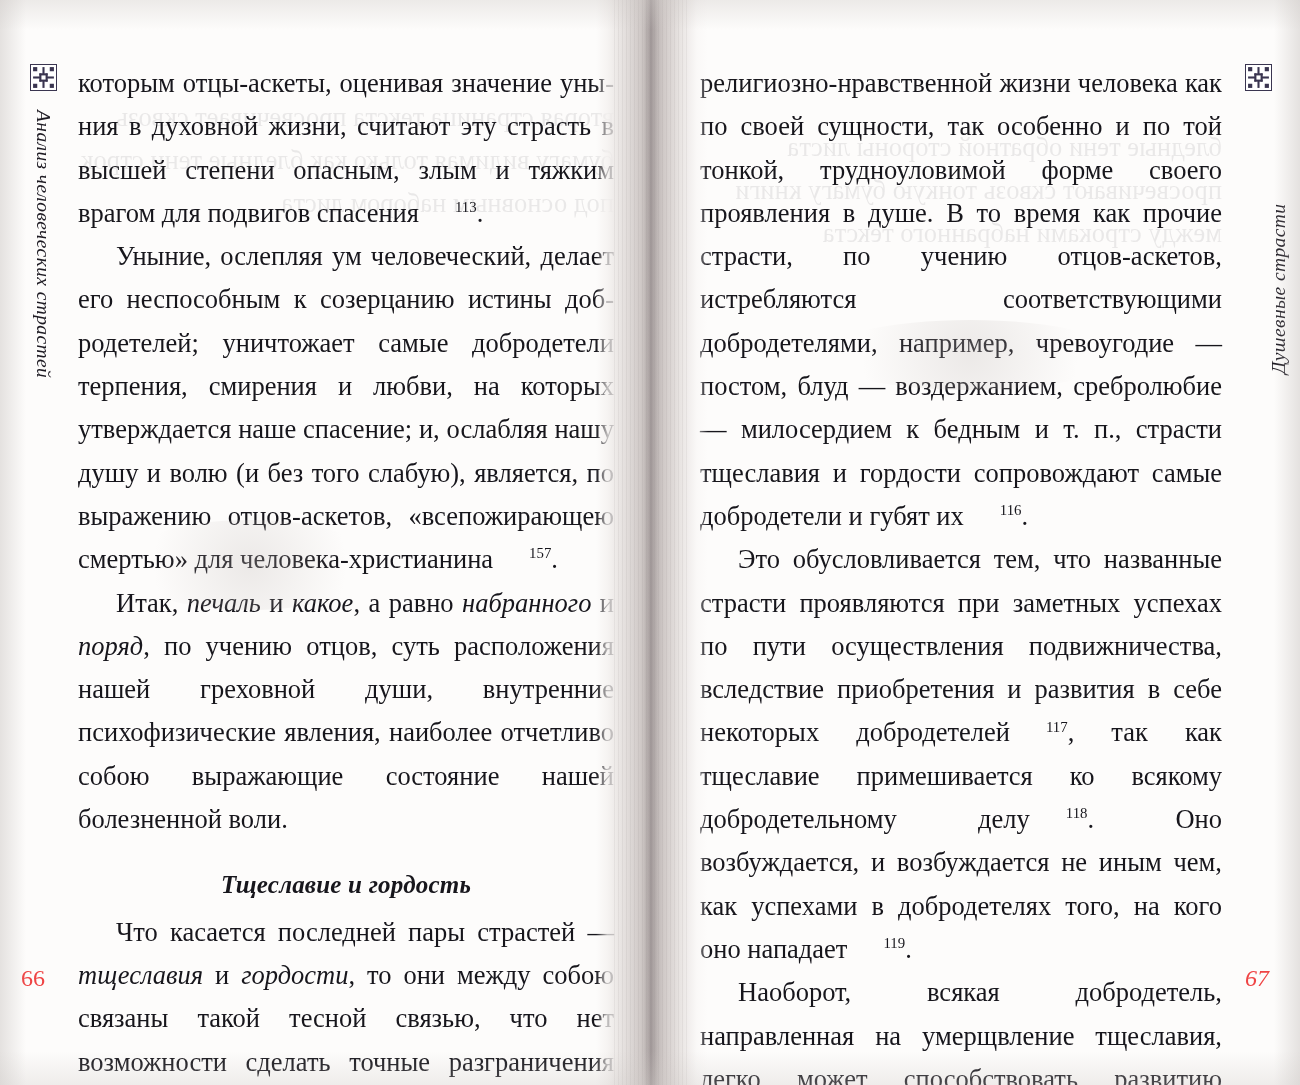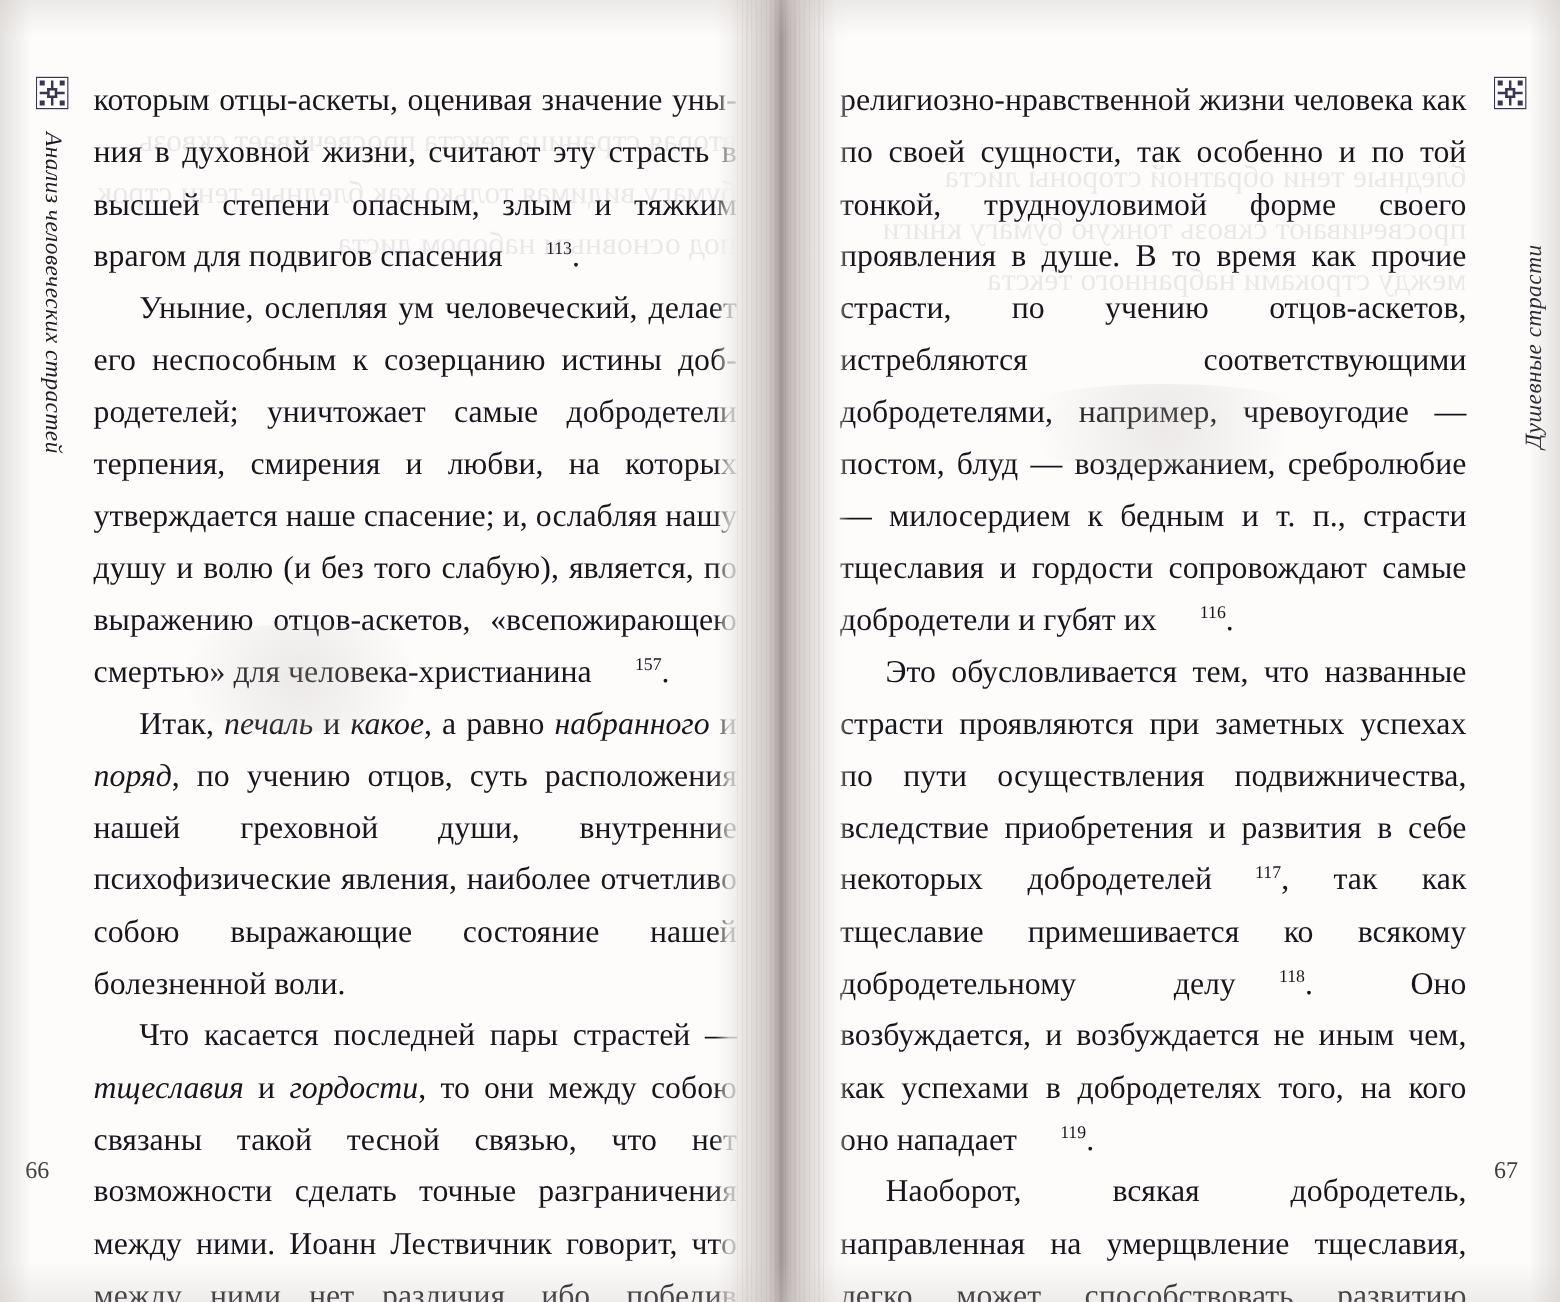--- a/index.html
+++ b/index.html
@@ -182,26 +182,26 @@
   sup {
     font-size: .56em;
     vertical-align: super;
     line-height: 0;
     margin-left: 36px;
   }
 
   
   .folio {
     position: absolute;
-    font-size: 20px;
-    color: #404040;
+    font-size: 24px;
+    color: #ef4444;
     font-family: "Liberation Serif", "DejaVu Serif", serif;
   }
   #folio-left  { left: 21px;   top: 965px; }
-  #folio-right { left: 1245px; top: 965px; }
+  #folio-right { left: 1245px; top: 965px; font-style: italic; }
 
   
   .blotch {
     position: absolute;
     border-radius: 50%;
     pointer-events: none;
     background: radial-gradient(circle, rgba(196,189,186,.30), rgba(255,255,255,0) 70%);
   }
 </style>
 </head>
@@ -237,20 +237,21 @@
 
   <div class="running-head" id="running-head-left">Анализ человеческих страстей</div>
 
   <div class="column" id="column-left">
     <p class="no-indent">которым отцы-аскеты, оценивая значение уны­ния в духовной жизни, считают эту страсть в высшей степени опасным, злым и тяжким врагом для подвигов спасения<sup>113</sup>.</p>
 
     <p>Уныние, ослепляя ум человеческий, делает его неспособным к созерцанию истины доб­родетелей; уничтожает самые добродетели тер­пения, смирения и любви, на которых утвер­ждается наше спасение; и, ослабляя нашу душу и волю (и без того слабую), является, по выра­жению отцов-аскетов, «всепожирающею смер­тью» для человека-христианина<sup>157</sup>.</p>
 
     <p>Итак, <i>печаль</i> и <i>какое</i>, а равно <i>набранного</i> и <i>поряд</i>, по учению отцов, суть расположения на­шей греховной души, внутренние психофизи­ческие явления, наиболее отчетливо собою вы­ражающие состояние нашей болезненной воли.</p>
 
+    <p class="section-heading">Тщеславие и гордость</p>
 
     <p>Что касается последней пары страстей — <i>тщеславия</i> и <i>гордости</i>, то они между собою свя­заны такой тесной связью, что нет возможнос­ти сделать точные разграничения между ними. Иоанн Лествичник говорит, что между ними нет различия, ибо, победив тщеславие, можно быть обладаемым гордостью. Между сими страстями такое различие, какое между отроком и мужем, между пшеницею и хлебом, ибо тщеславие есть начало, а гордость — конец.</p>
 
   </div>
 
   <div class="folio" id="folio-left">66</div>
 
   <div class="ornament" id="ornament-right">
     <svg viewBox="0 0 24 24" aria-hidden="true">
       <rect x="0" y="0" width="24" height="24" fill="#ffffff"></rect>

